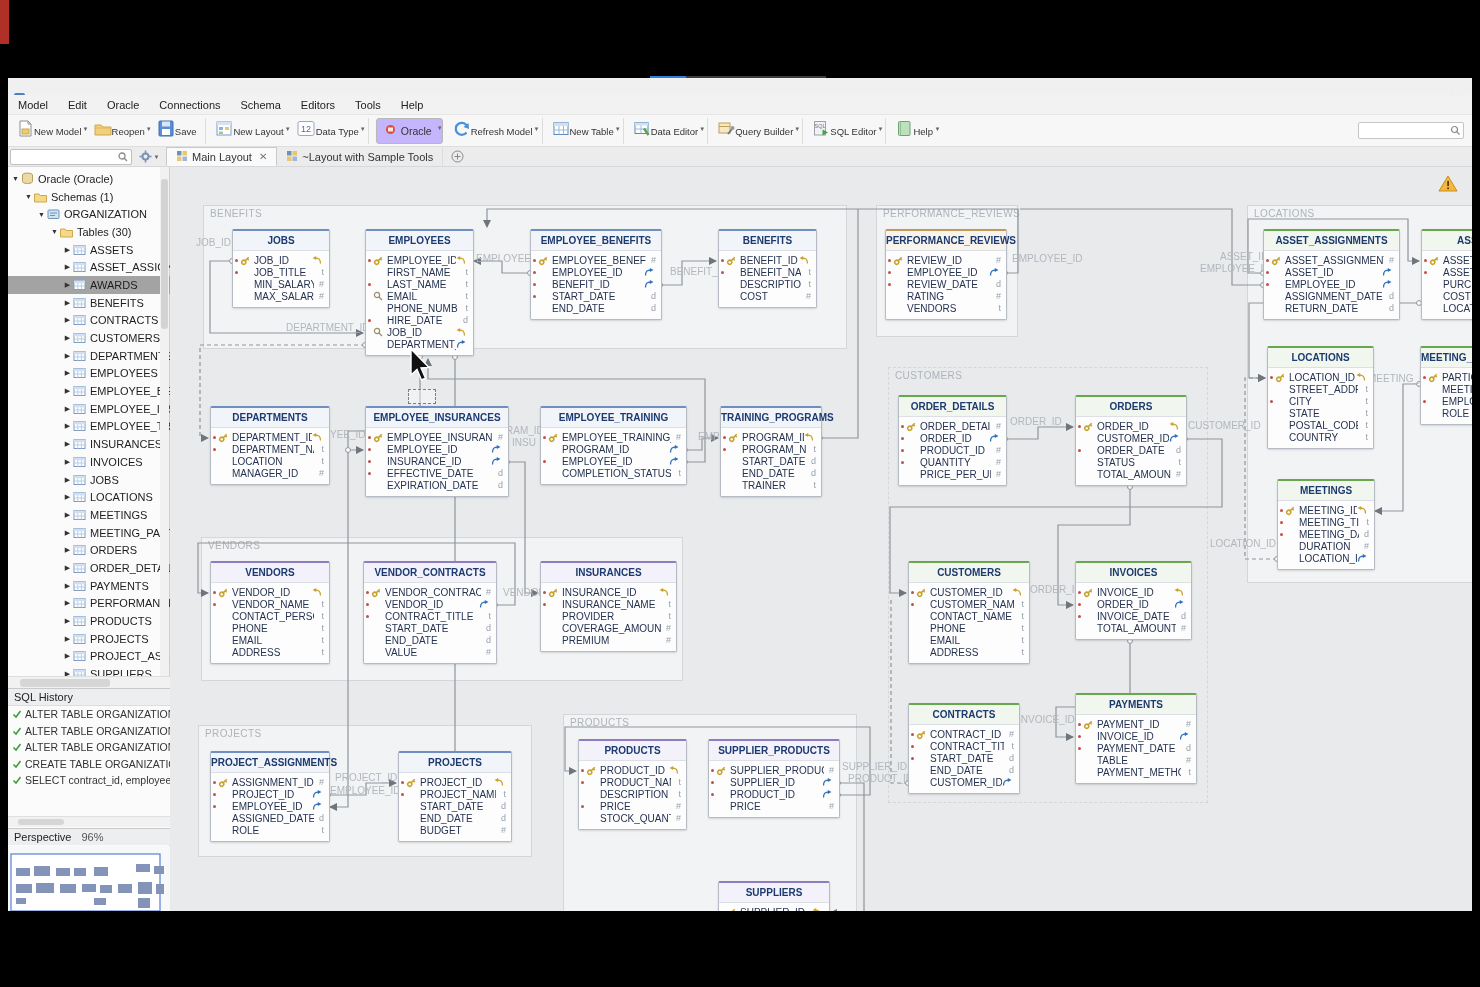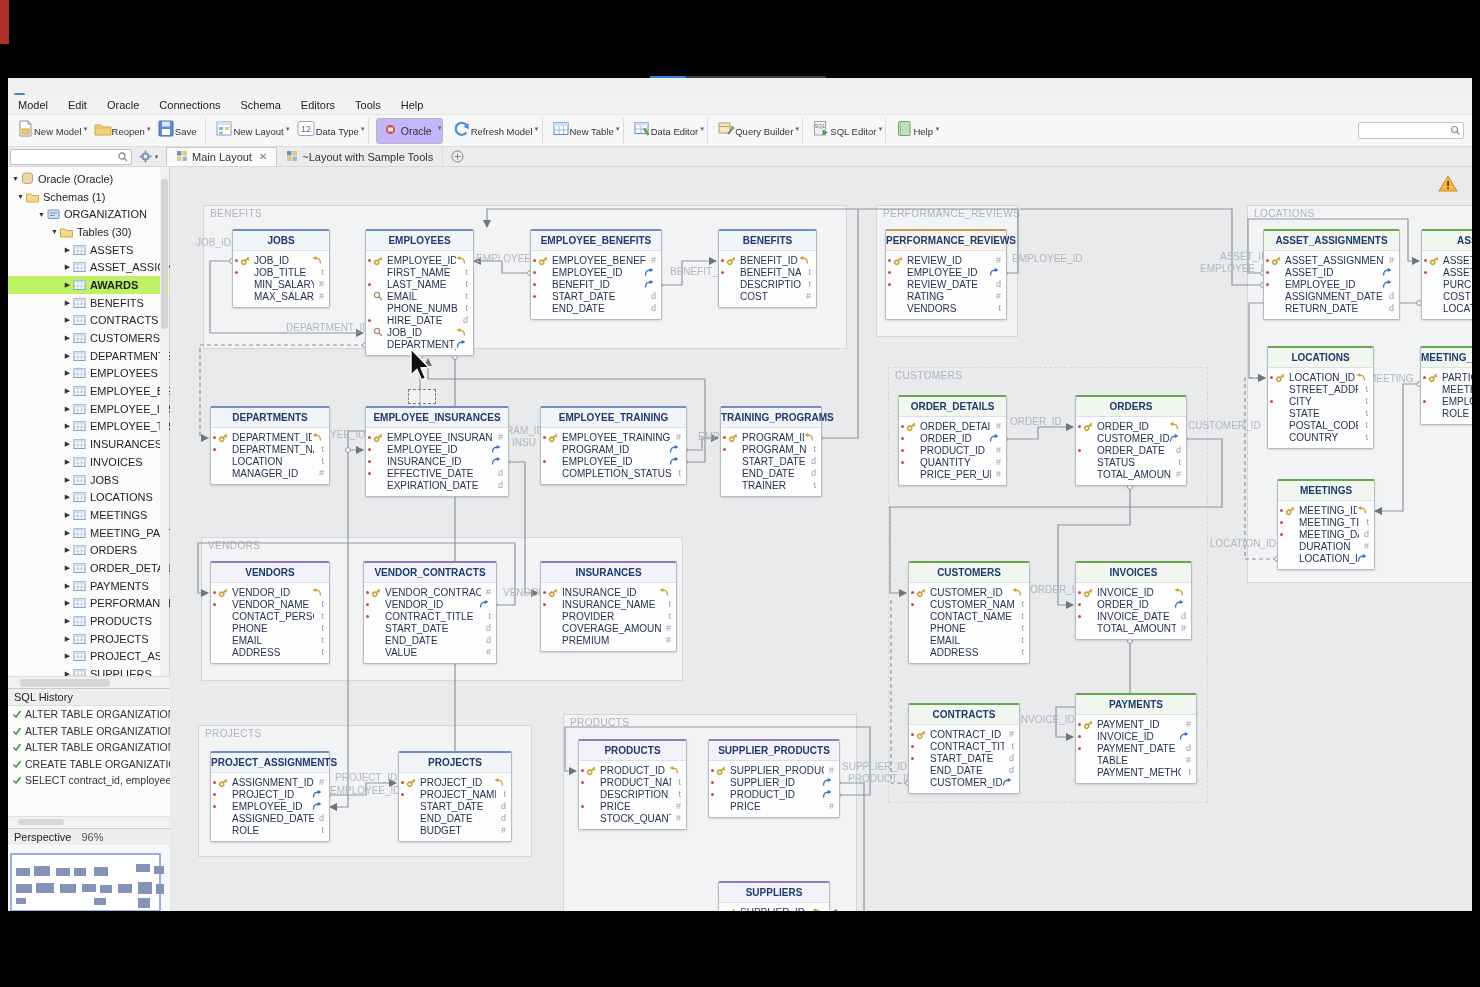--- a/index.html
+++ b/index.html
@@ -31,21 +31,21 @@
   #side-search svg{position:absolute;right:2px;top:1px;}
   #side-gear{width:34px;display:flex;align-items:center;justify-content:center;gap:2px;}
   .tab{display:flex;align-items:center;gap:4px;padding:6px 9px;font-size:11px;color:#333;border-right:1px solid #ddd;}
   .tab.active{background:#fafafa;border-top:1px solid #c9c9c9;border-left:1px solid #c9c9c9;border-right:1px solid #c9c9c9;border-bottom:1px solid #fafafa;}
   .tab .tclose{font-size:10px;color:#777;margin-left:3px;}
   #plus-tab{display:flex;align-items:center;padding:0 8px;}
   
   #sidebar{left:0;top:89px;width:162px;height:744px;background:#fbfbfb;border-right:1px solid #cfcfcf;box-sizing:border-box;}
   #tree{position:absolute;left:0;top:0;width:162px;height:509px;overflow:hidden;padding-top:3px;box-sizing:border-box;}
   .trow{display:flex;align-items:center;height:17.7px;font-size:11px;color:#1d1d1d;white-space:nowrap;overflow:hidden;}
-  .trow.sel{background:#bef264;font-weight:bold;}
+  .trow.sel{background:#a3a3a3;}
   .trow .ar{width:11px;text-align:center;font-size:7px;color:#333;flex:none;}
   .trow .ticn{flex:none;margin-right:4px;display:flex;}
   #tree-vscroll{position:absolute;right:0;top:0;width:9px;height:509px;background:#f1f1f1;}
   #tree-vscroll .thumb{position:absolute;left:1px;top:12px;width:7px;height:150px;background:#d3d3d3;border-radius:3px;}
   #tree-hscroll{position:absolute;left:0;top:509px;width:162px;height:12px;background:#f1f1f1;border-top:1px solid #ddd;}
   #tree-hscroll .thumb{position:absolute;left:12px;top:2px;width:90px;height:8px;background:#d6d6d6;border-radius:3px;}
   #sql-history{position:absolute;left:0;top:521px;width:162px;height:140px;border-top:1px solid #c9c9c9;background:#fbfbfb;}
   #sql-history .hd{height:16px;line-height:16px;padding-left:6px;font-size:11px;color:#222;background:#eceef0;border-bottom:1px solid #ddd;}
   .hitem{display:flex;align-items:center;height:16.5px;font-size:10.5px;color:#333;white-space:nowrap;overflow:hidden;padding-left:4px;}
   .hitem svg{flex:none;margin-right:3px;}
@@ -291,21 +291,21 @@
         <div class="trow" style="padding-left: 2px;">
           <span class="ar">▼</span>
           <span class="ticn">
             <svg width="13" height="13">
               <ellipse cx="6.5" cy="3" rx="5" ry="2" fill="#ecd9a5" stroke="#b89f5e"></ellipse>
               <path d="M1.5 3 v6.5 a5 2 0 0 0 10 0 V3" fill="#ecd9a5" stroke="#b89f5e"></path>
             </svg>
           </span>
           <span>Oracle (Oracle)</span>
         </div>
-        <div class="trow" style="padding-left: 7px;">
+        <div class="trow" style="padding-left: 15px;">
           <span class="ar">▼</span>
           <span class="ticn">
             <svg width="13" height="12">
               <path d="M.5 3 h4.5 l1.2 1.5 h6.3 v6.5 h-12 z" fill="#f5d98b" stroke="#cfa84e"></path>
             </svg>
           </span>
           <span>Schemas (1)</span>
         </div>
         <div class="trow" style="padding-left: 28px;">
           <span class="ar">▼</span>

